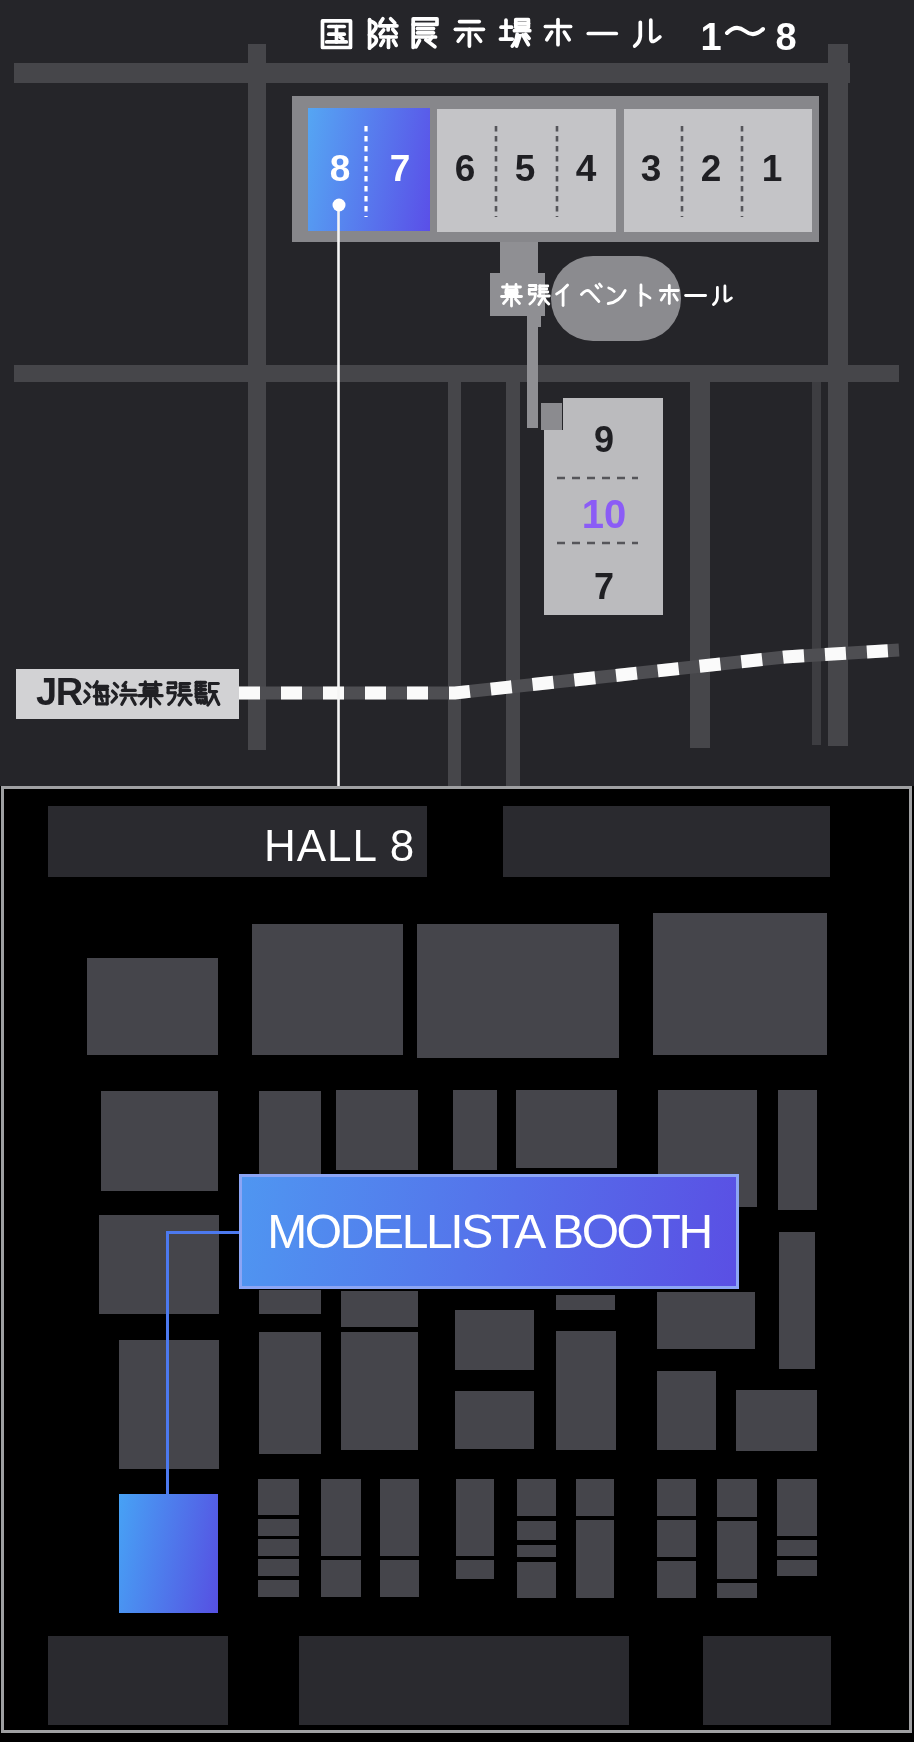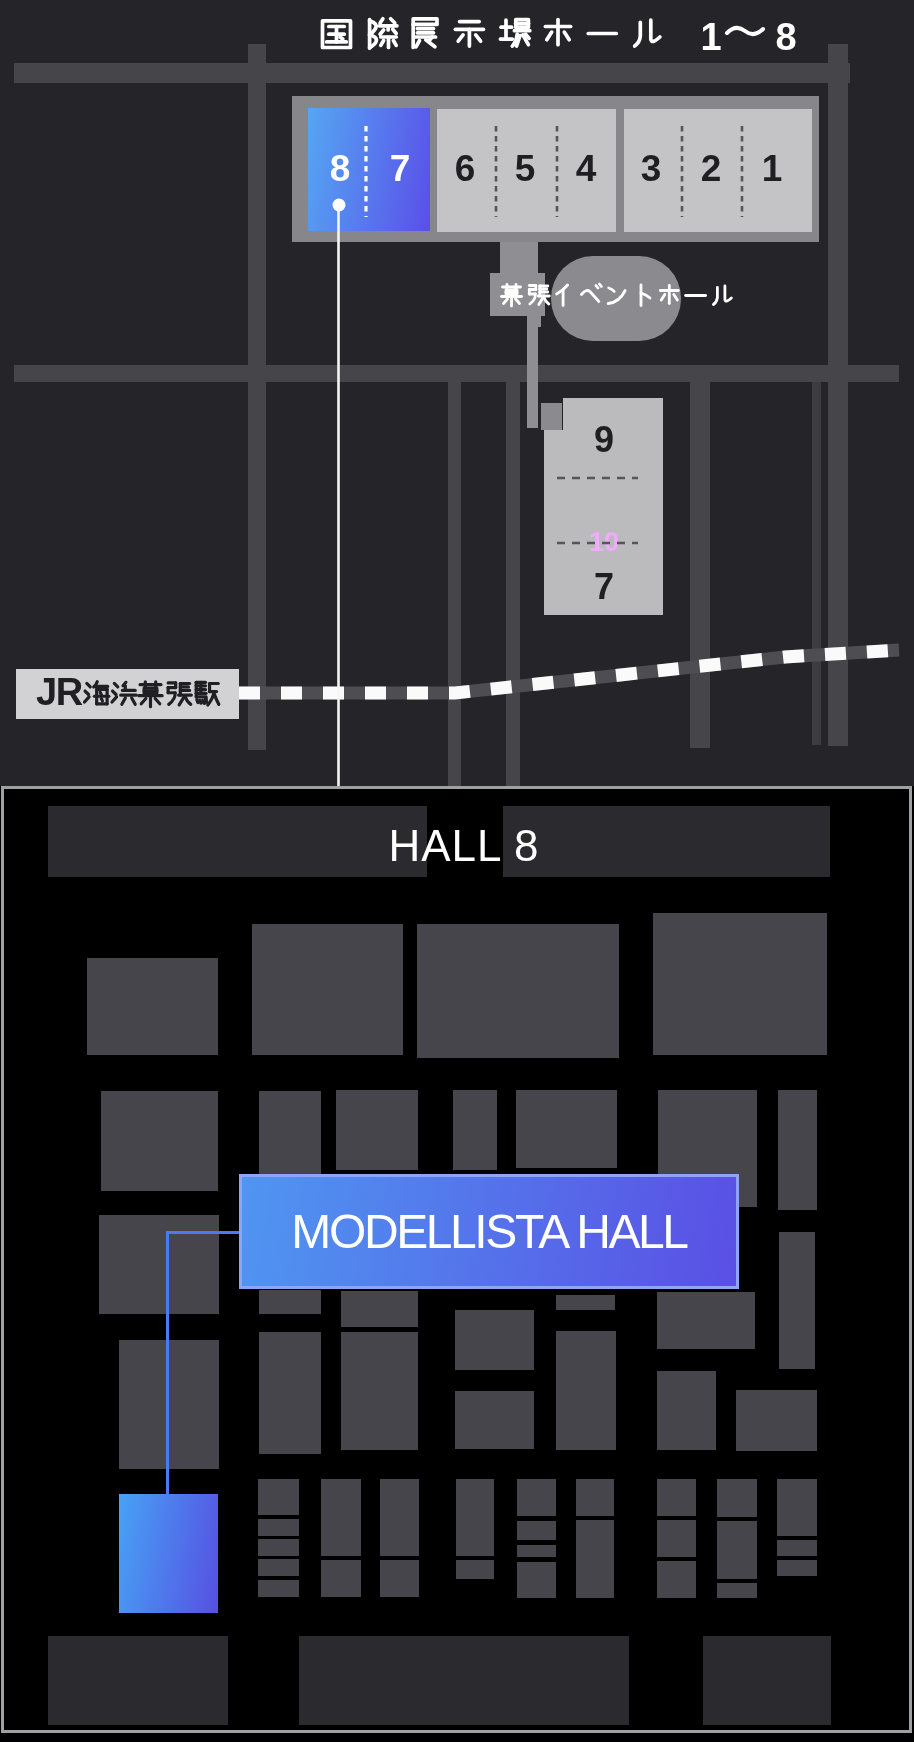--- a/index.html
+++ b/index.html
@@ -61,21 +61,21 @@
   <div class="abs" style="left:527px;top:316px;width:11px;height:112px;background:#8f8f93;"></div>
   <div class="abs" style="left:527px;top:316px;width:14px;height:11px;background:#8f8f93;"></div>
 
   <div class="abs" style="left:541px;top:403px;width:21px;height:27px;background:#8b8b8f;"></div>
 
   <div class="abs" style="left:563px;top:398px;width:100px;height:33px;background:#bbbbbe;"></div>
   <div class="abs" style="left:544px;top:430px;width:119px;height:185px;background:#bbbbbe;"></div>
 
   <div class="abs" style="left:580px;top:418px;width:48px;height:44px;color:#1f1f23;font-size:36px;font-weight:bold;text-align:center;line-height:44px;">9</div>
 
-  <div class="abs" style="left:580px;top:520px;width:48px;height:44px;color:#f0abfc;font-size:27px;font-weight:bold;text-align:center;line-height:44px;">10</div>
+  <div class="abs" style="left:580px;top:492px;width:48px;height:44px;color:#8b5cf6;font-size:40px;font-weight:bold;text-align:center;line-height:44px;">10</div>
 
   <div class="abs" style="left:580px;top:565px;width:48px;height:44px;color:#1f1f23;font-size:36px;font-weight:bold;text-align:center;line-height:44px;">7</div>
 
   <div class="abs" style="left:16px;top:669px;width:223px;height:50px;background:#d2d2d4;"></div>
 
   <svg class="abs" style="left:0;top:0;" width="914" height="786" viewBox="0 0 914 786">
 
   <g>
   <g transform="translate(319,16) scale(0.35)" fill="none" stroke="#ffffff" stroke-width="10.6" stroke-linecap="round" stroke-linejoin="round">
             <path d="M10,14 H90 V90 H10 Z"></path>
@@ -300,21 +300,21 @@
   <circle cx="339" cy="205" r="6.5" fill="#ffffff"></circle>
   </svg>
 </div>
 
 <div class="abs" style="left:1px;top:786px;width:905px;height:941px;background:#000;border:3px solid #9fa0a2;">
 
 <div class="bar" style="left:44px;top:17px;width:379px;height:71px;"></div>
 
 <div class="bar" style="left:499px;top:17px;width:327px;height:71px;"></div>
 
-<div class="abs" style="left:260px;top:28px;width:400px;height:58px;color:#fff;font-size:44px;text-align:center;line-height:58px;letter-spacing:1px;">HALL 8</div>
+<div class="abs" style="left:260px;top:28px;width:400px;height:58px;color:#fff;font-size:44px;text-align:left;line-height:58px;letter-spacing:1px;">HALL 8</div>
 
 <div class="booth" style="left:83px;top:169px;width:131px;height:97px;"></div>
 
 <div class="booth" style="left:248px;top:135px;width:151px;height:131px;"></div>
 
 <div class="booth" style="left:413px;top:135px;width:202px;height:134px;"></div>
 
 <div class="booth" style="left:649px;top:124px;width:174px;height:142px;"></div>
 
 <div class="booth" style="left:97px;top:302px;width:117px;height:100px;"></div>
@@ -418,16 +418,16 @@
 <div class="bar" style="left:699px;top:847px;width:128px;height:89px;"></div>
 
 <div class="abs" style="left:162px;top:442px;width:77px;height:3px;background:#4c79ef;"></div>
 
 <div class="abs" style="left:162px;top:442px;width:3px;height:263px;background:#4c79ef;"></div>
 
 <div class="abs" style="left:115px;top:705px;width:99px;height:119px;background:linear-gradient(100deg,#47a2f5,#5650e2);"></div>
 
 <div class="abs" style="left:235px;top:385px;width:500px;height:115px;box-sizing:border-box;border:3px solid #8ca5f5;background:linear-gradient(100deg,#4f96f1,#5a4fe4);"></div>
 
-<div class="abs" style="left:235px;top:403px;width:500px;height:80px;color:#fff;font-size:48px;text-align:center;line-height:80px;letter-spacing:-2.4px;white-space:nowrap;">MODELLISTA HALL</div>
+<div class="abs" style="left:235px;top:403px;width:500px;height:80px;color:#fff;font-size:48px;text-align:center;line-height:80px;letter-spacing:-2.4px;white-space:nowrap;">MODELLISTA BOOTH</div>
 </div>
 
 </div>
 
 </body></html>

